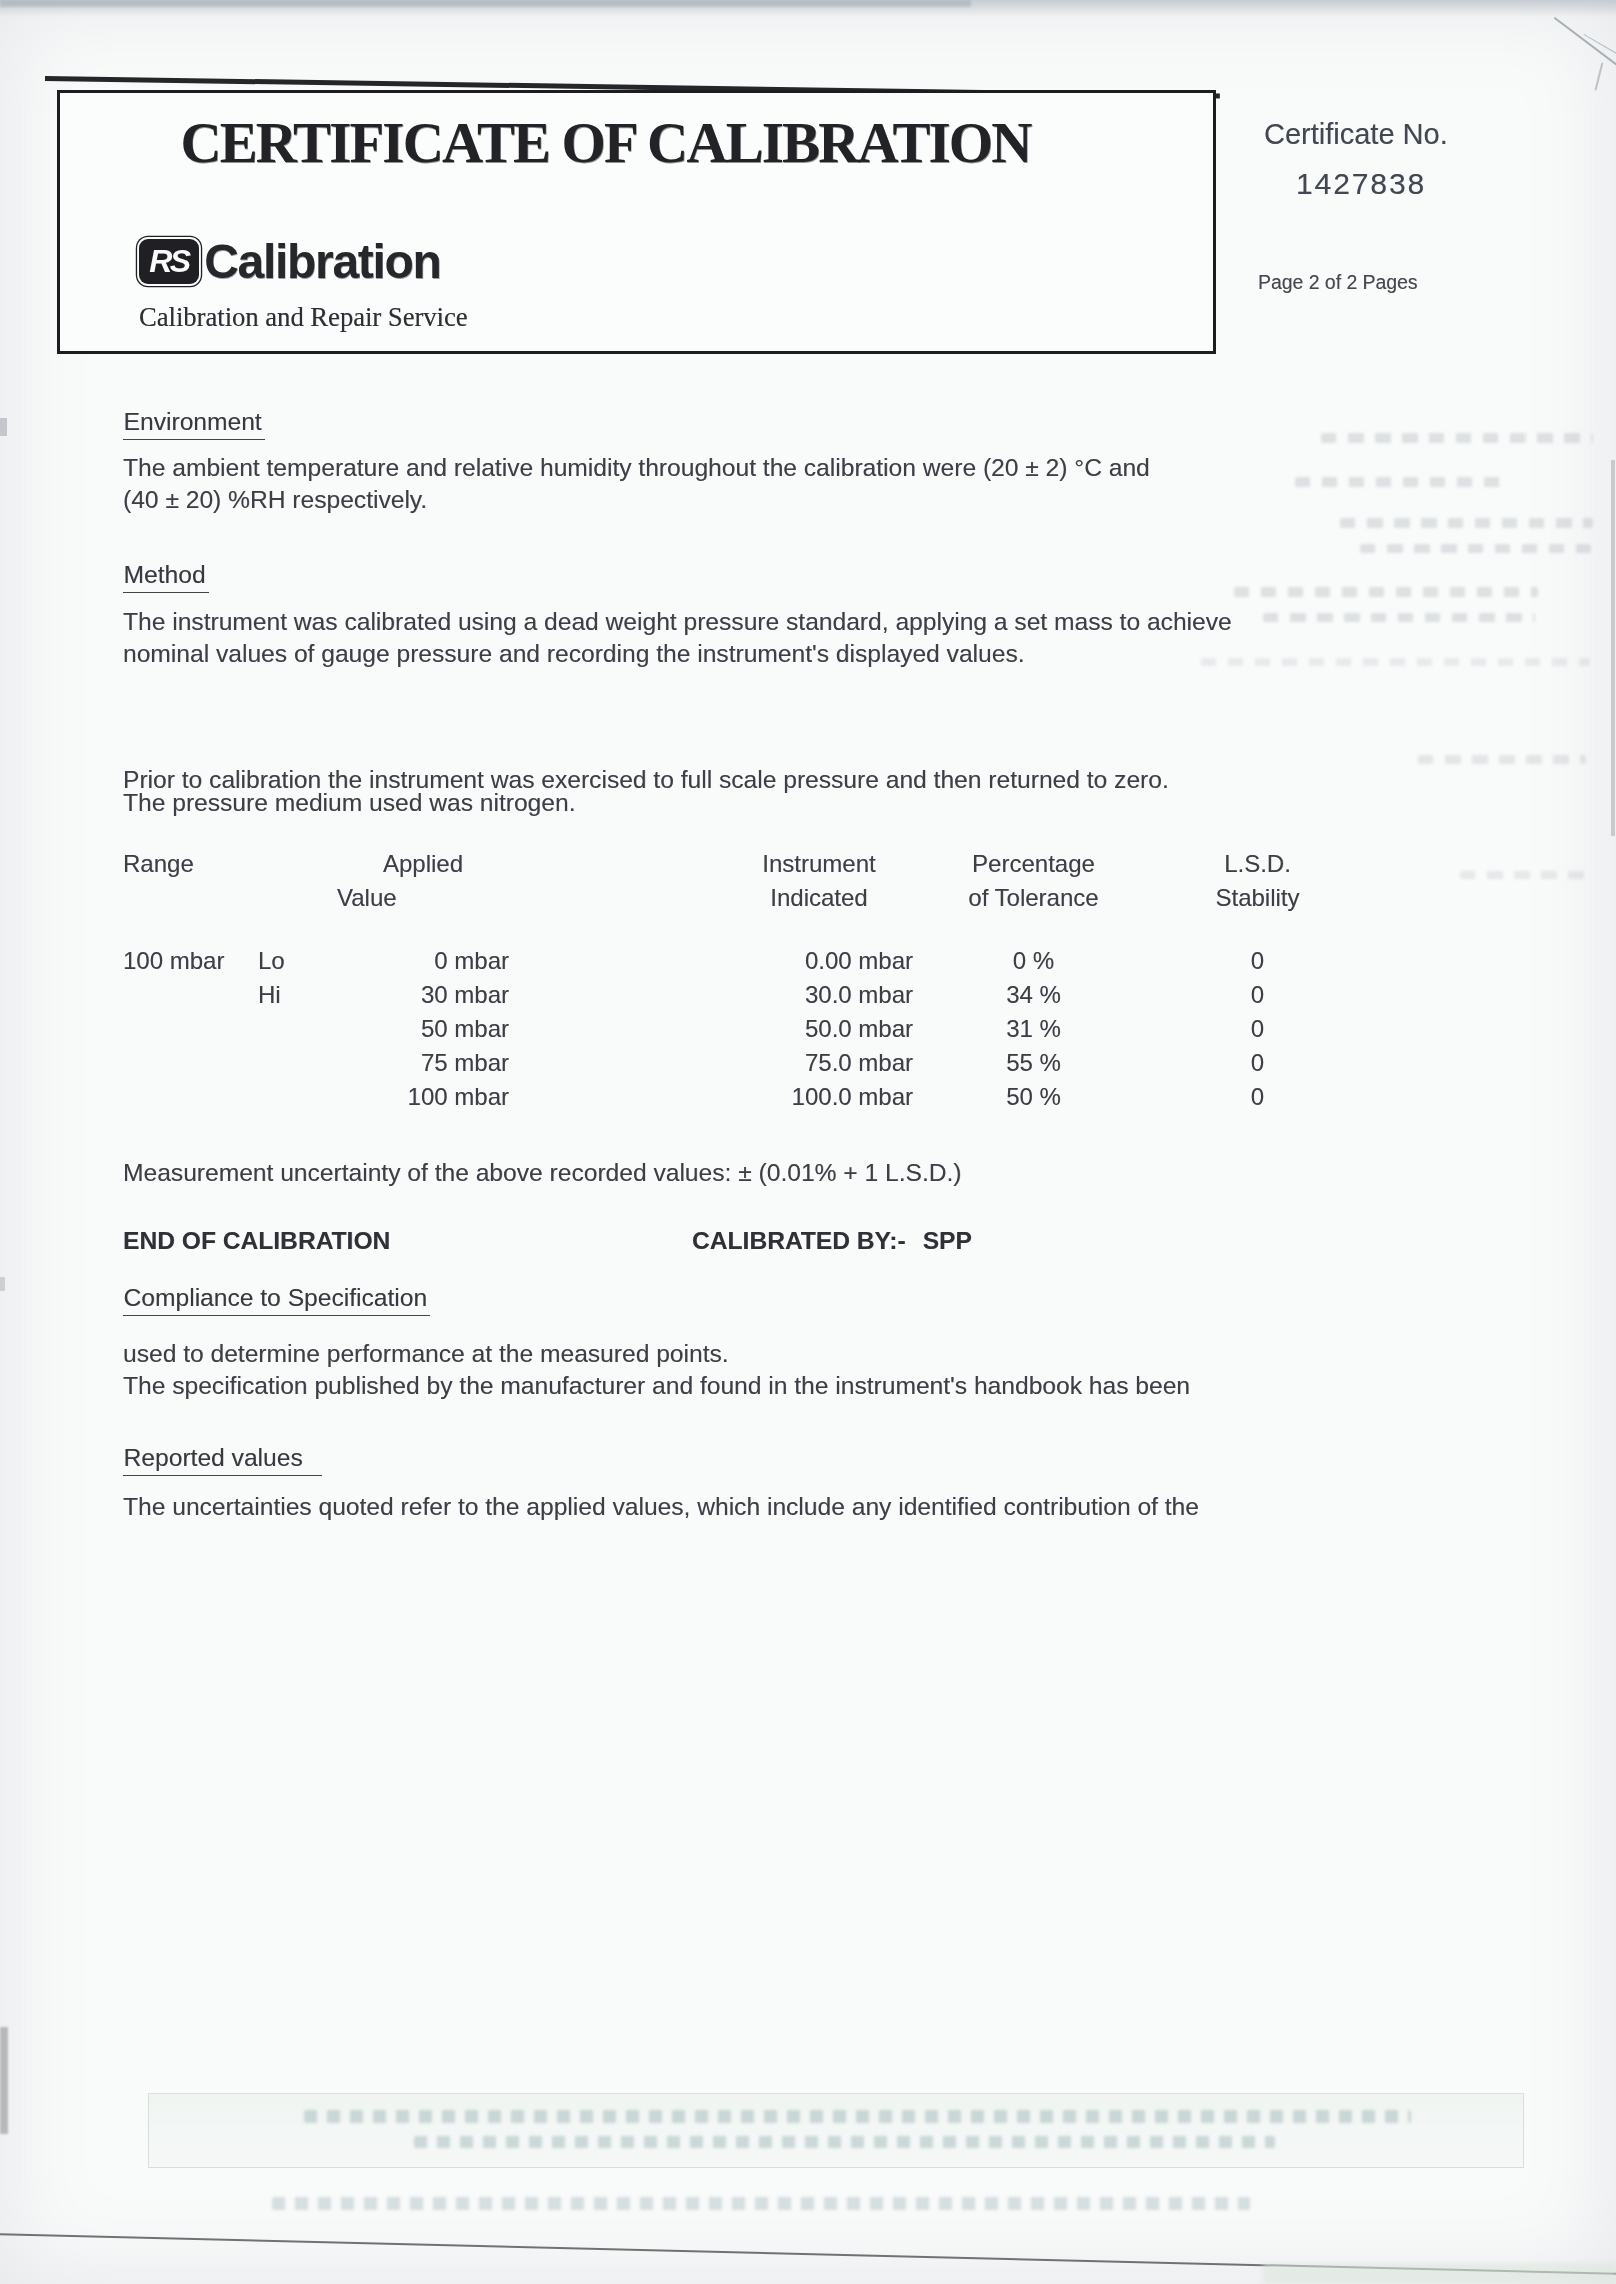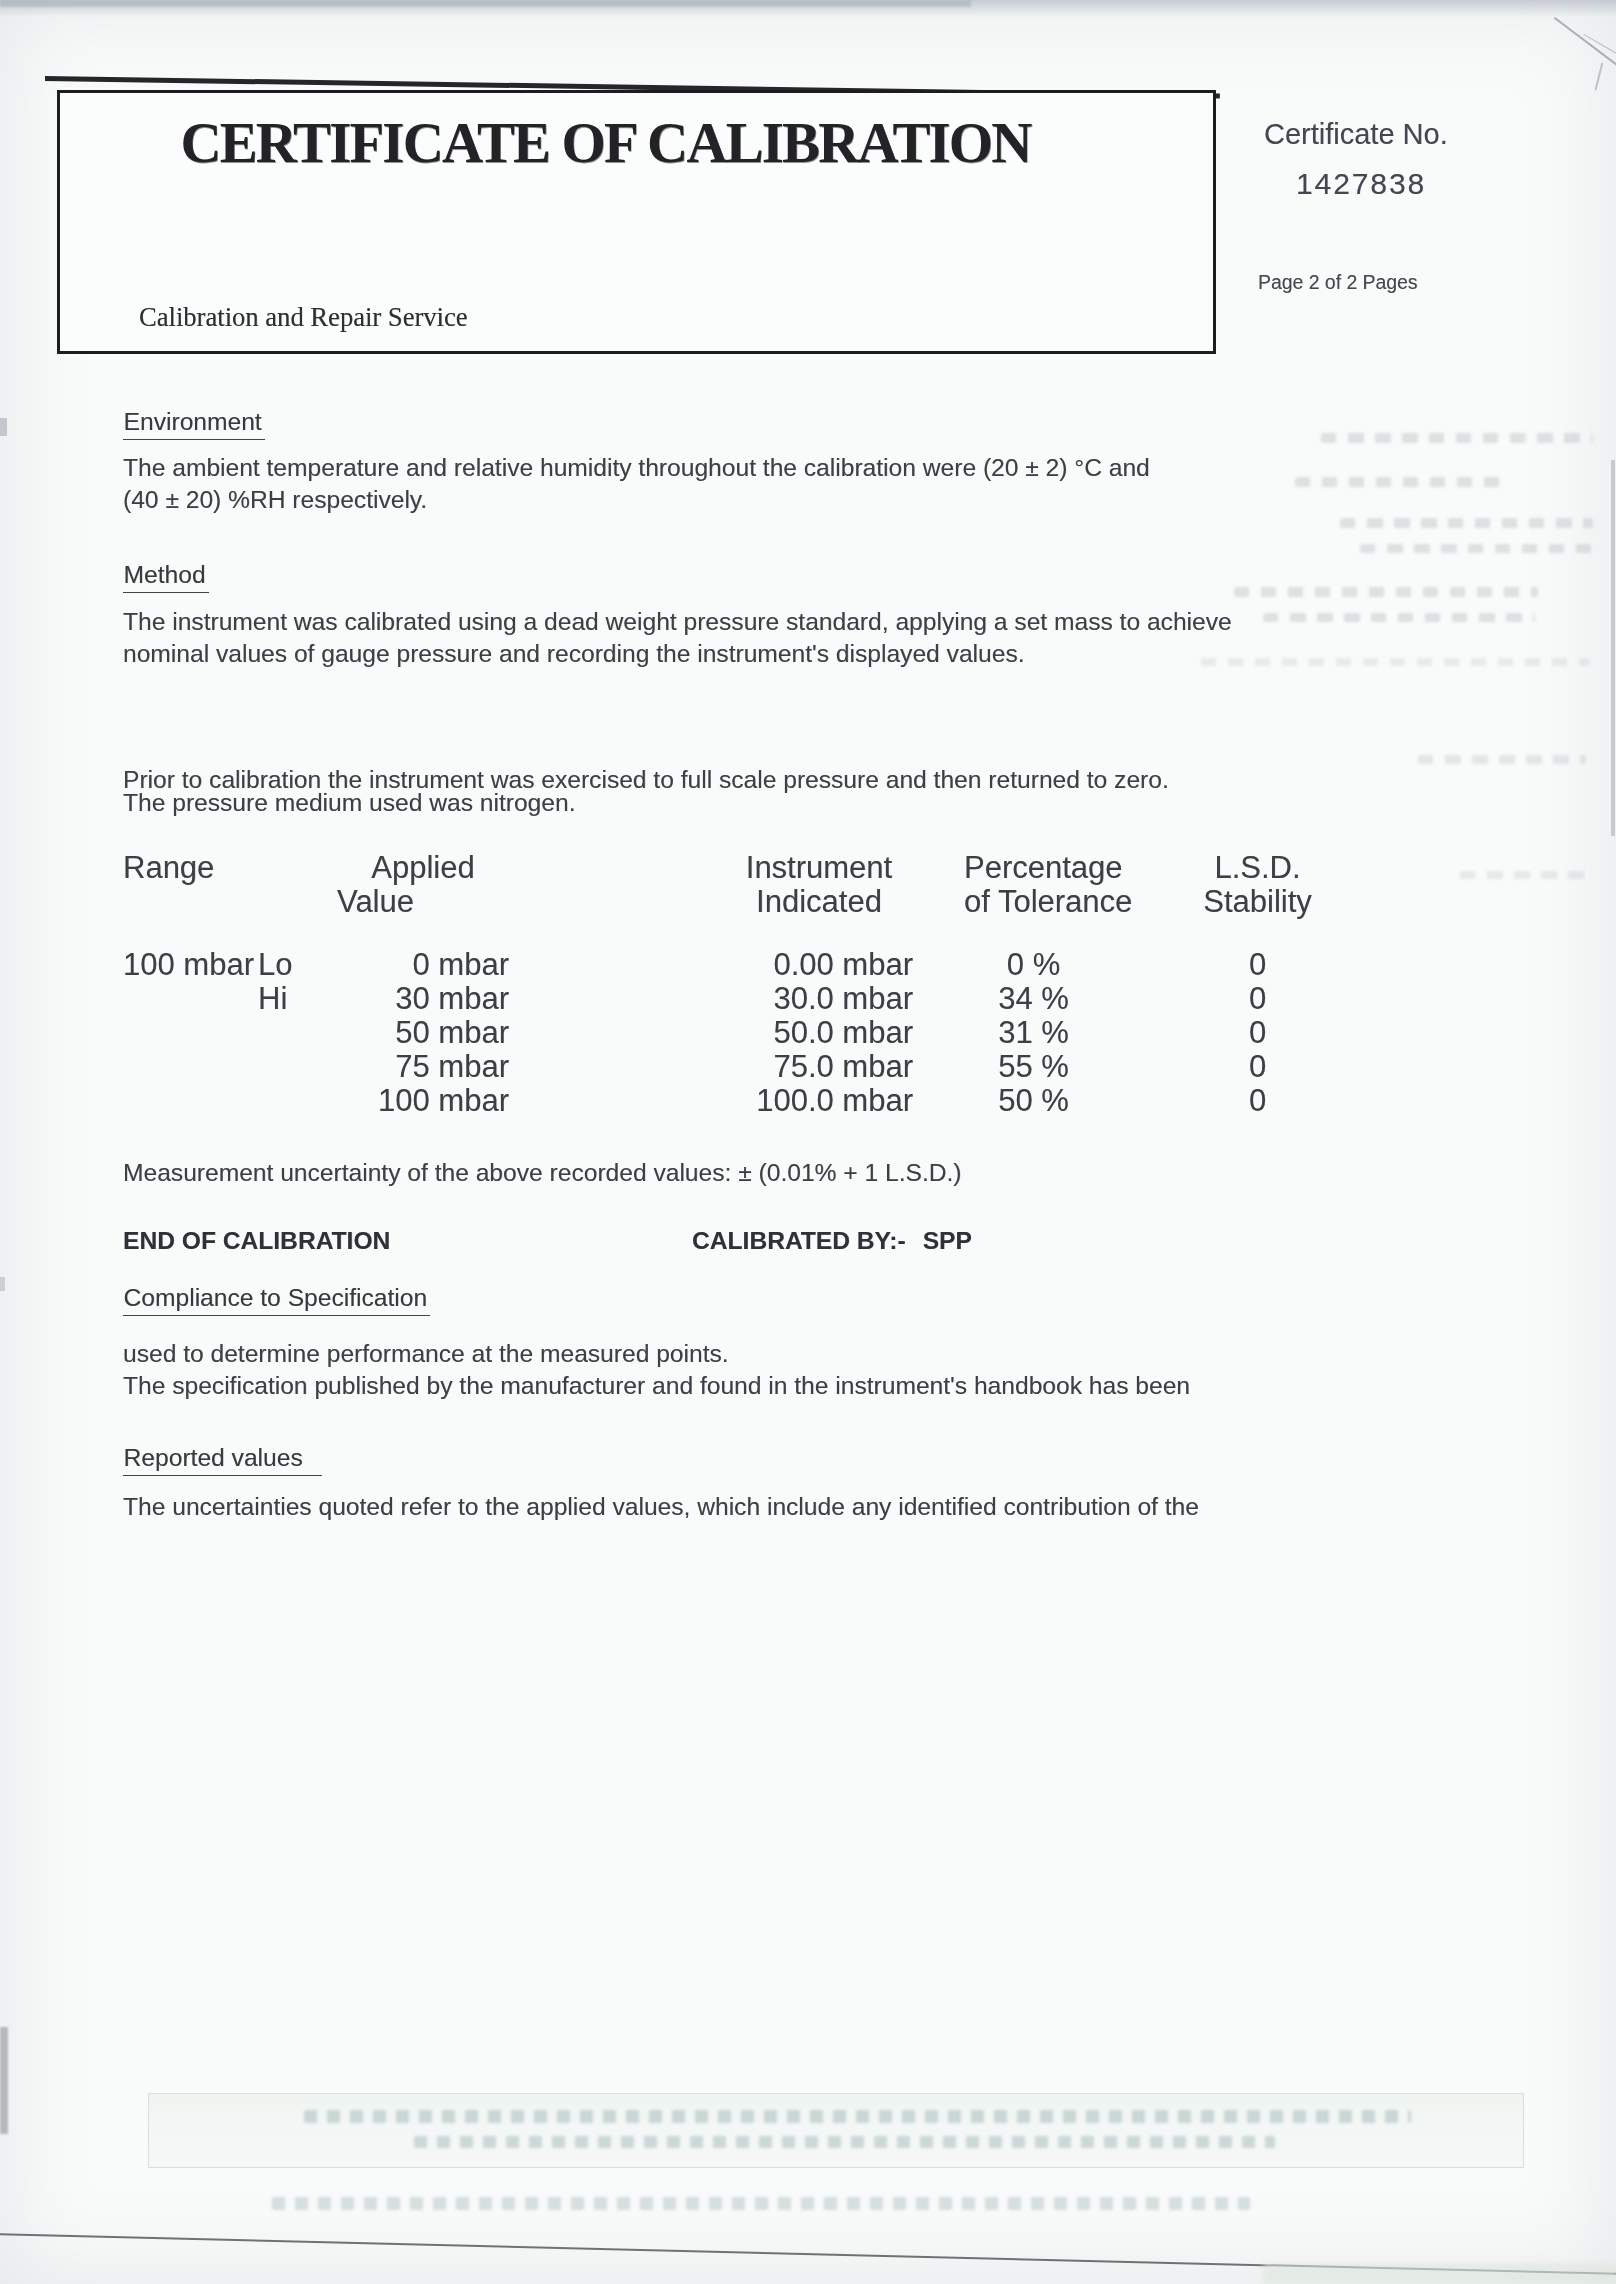--- a/index.html
+++ b/index.html
@@ -48,21 +48,21 @@
     text-shadow:0.3px 0.3px 0.6px rgba(40,40,48,0.45);white-space:nowrap;}
   .cert-no-label{left:1264px;top:118px;font-size:29px;color:#434751;}
   .cert-no{left:1296px;top:167px;font-size:30px;letter-spacing:1.9px;color:#434751;}
   .page-indicator{left:1258px;top:271px;font-size:19.4px;color:#45484f;}
   
   .h-underline{display:inline-block;font-size:24.6px;color:#38393f;border-bottom:1.9px solid #43444a;padding:0 3.2px 2.6px 0.6px;}
   .body-line{font-size:24.6px;line-height:32px;color:#3e3f46;}
   .bold{font-weight:bold;color:#303137;}
   
   .trow{position:relative;height:34px;}
-  .cell{position:absolute;font-size:31px;white-space:nowrap;text-shadow:0.3px 0.4px 0.6px rgba(70,72,80,0.40);}
+  .cell{position:absolute;font-size:24px;white-space:nowrap;text-shadow:0.3px 0.4px 0.6px rgba(70,72,80,0.40);}
   .c-range{left:123px;width:155px;text-align:left;}
   .c-mode{left:258px;width:58px;text-align:left;}
   .c-applied{left:337px;width:172px;text-align:right;}
   .c-indicated{left:725px;width:188px;text-align:right;}
   .c-tol{left:964px;width:139px;text-align:center;}
   .c-lsd{left:1201px;width:113px;text-align:center;}
 </style>
 </head>
 <body>
 
@@ -84,20 +84,24 @@
   <div class="ghost" style="left:1360px;top:544px;width:231px;height:9px;"></div>
   <div class="ghost" style="left:1234px;top:587px;width:304px;height:10.4px;"></div>
   <div class="ghost" style="left:1263px;top:613px;width:272px;height:9px;"></div>
   <div class="ghost" style="left:1201px;top:658px;width:389px;height:7.8px;opacity:.32;"></div>
   <div class="ghost" style="left:1418px;top:755px;width:168px;height:9px;opacity:.4;"></div>
   <div class="ghost" style="left:1460px;top:871px;width:133px;height:8.4px;opacity:.35;"></div>
 
   <div class="abs topline"></div>
   <div class="abs certbox">
     <div class="cert-title">CERTIFICATE OF CALIBRATION</div>
+    <div class="logo-row">
+      <span class="rs-mark">RS</span>
+      <span class="logo-text">Calibration</span>
+    </div>
     <div class="tagline">Calibration and Repair Service</div>
   </div>
 
   <div class="abs txt cert-no-label">Certificate No.</div>
   <div class="abs txt cert-no">1427838</div>
   <div class="abs txt page-indicator">Page 2 of 2 Pages</div>
 
   <div class="abs" style="left:123px;top:408px;">
     <span class="h-underline txt">Environment</span>
   </div>

